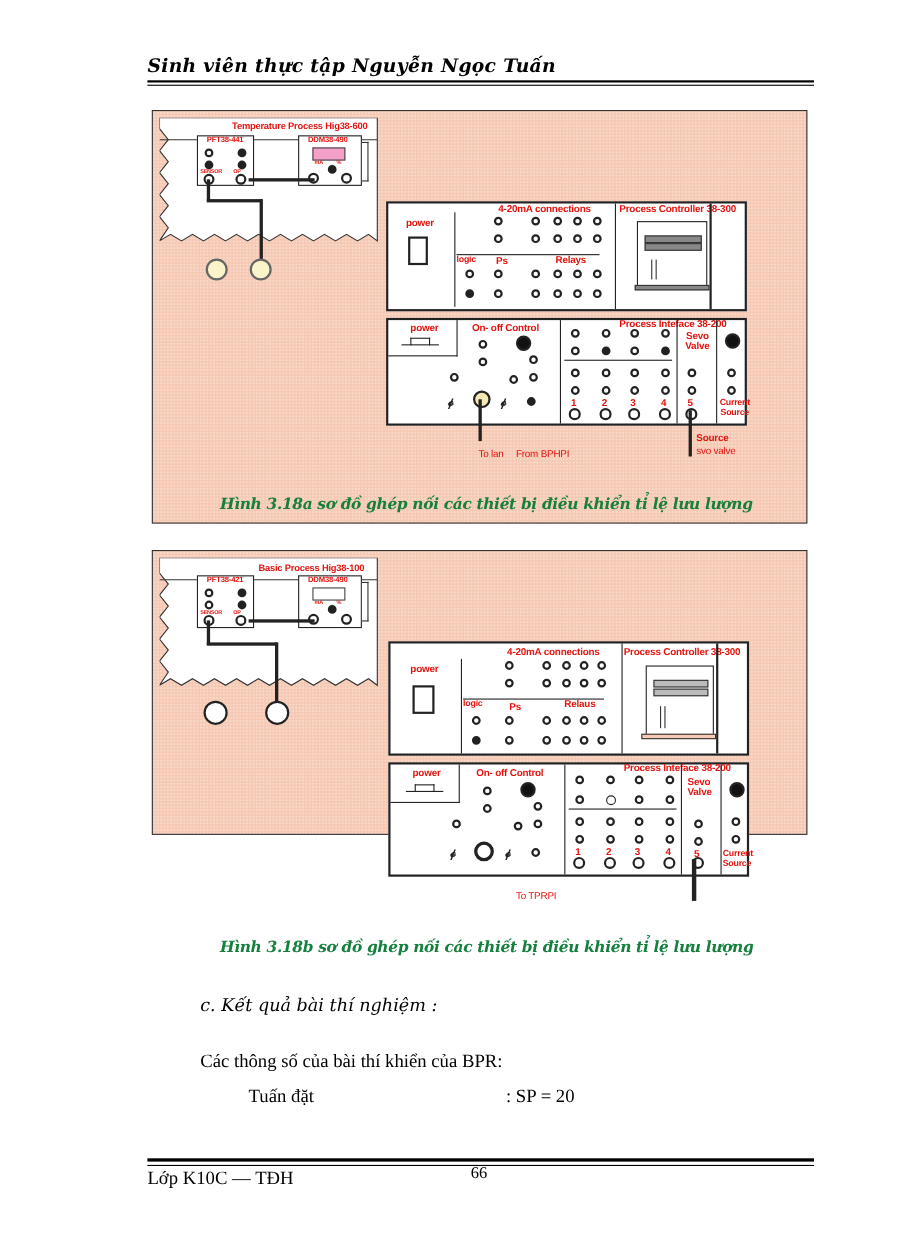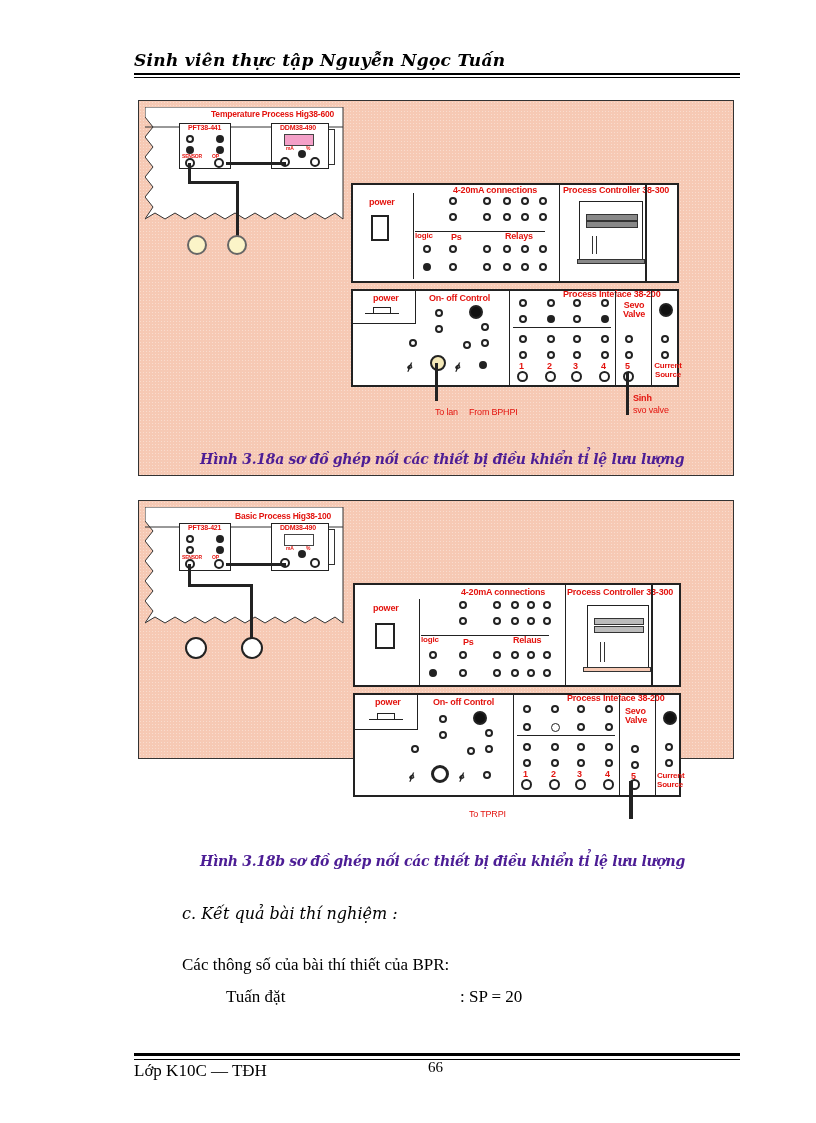--- a/index.html
+++ b/index.html
@@ -12,21 +12,21 @@
     background-size:3px 3px; border:1px solid #333; box-sizing:border-box; }
   .module { position:absolute; background:#fff; border:1px solid #222; box-sizing:border-box; }
   .label { position:absolute; font-family:"Liberation Sans", sans-serif; font-weight:bold; color:#e3140f; font-size:9px; white-space:nowrap; letter-spacing:-0.2px; }
   .jack { position:absolute; width:8px; height:8px; border-radius:50%; background:#fff; border:2px solid #222; box-sizing:border-box; }
   .jack.filled { background:#222; }
   .jack.big { width:14px; height:14px; background:#111; }
   .ring { position:absolute; border-radius:50%; border:2px solid #222; background:#fff; box-sizing:border-box; }
   .vline { position:absolute; width:1px; background:#222; }
   .hline { position:absolute; height:1px; background:#222; }
   .cable { position:absolute; background:#222; }
-  .caption { font-family:"DejaVu Serif", serif; font-style:italic; font-weight:bold; color:#4c1d95; font-size:14px; white-space:nowrap; letter-spacing:-0.3px; }
+  .caption { font-family:"DejaVu Serif", serif; font-style:italic; font-weight:bold; color:#15803d; font-size:14px; white-space:nowrap; letter-spacing:-0.3px; }
   .body-italic { font-family:"DejaVu Serif", serif; font-style:italic; font-size:16px;text-align:right; }
   .body-text { font-family:"Liberation Serif", serif; font-size:17px; }
 </style>
 </head>
 <body>
 
 <div class="abs hdr-title">Sinh viên thực tập Nguyễn Ngọc Tuấn</div>
 <div class="abs rule-double" style="top:73px;"></div>
 
 <div class="abs figure" style="top:100px; height:376px;text-align:center;">
@@ -164,21 +164,21 @@
     <div class="vline" style="left:298px; top:0; height:94px;"></div>
     <div class="jack big" style="left:306px; top:12px;"></div>
     <div class="jack" style="left:308px; top:44px;"></div>
     <div class="jack" style="left:308px; top:60px;"></div>
     <div class="label" style="left:300px; top:70px; line-height:9px; white-space:normal; width:30px; font-size:8px;">Current Source</div>
   </div>
   <div class="cable" style="left:296px; top:262px; width:3px; height:38px;"></div>
   <div class="cable" style="left:487px; top:272px; width:3px; height:42px;"></div>
   <div class="label" style="left:296px; top:306px; font-weight:normal;">To lan</div>
   <div class="label" style="left:330px; top:306px; font-weight:normal;">From BPHPI</div>
-  <div class="label" style="left:494px; top:292px;">Sinh</div>
+  <div class="label" style="left:494px; top:292px;">Source</div>
   <div class="label" style="left:494px; top:304px; font-weight:normal;">svo valve</div>
 </div>
 
 <div class="abs caption" style="left:200px; top:451px;">Hình 3.18a sơ đồ ghép nối các thiết bị điều khiển tỉ lệ lưu lượng</div>
 
 <div class="abs figure" style="top:500px; height:259px;">
   <svg class="abs" style="left:6px; top:6px;" width="200" height="118">
     <polygon points="0,0 198,0 198,116 190,110 180,116 170,110 160,116 150,110 140,116 130,110 120,116 110,110 100,116 90,110 80,116 70,110 60,116 50,110 40,116 30,110 20,116 10,110 0,116 8,104 0,94 8,84 0,74 8,64 0,54 8,44 0,34 8,24 0,14" fill="#fff" stroke="#333" stroke-width="1"></polygon>
     <line x1="0" y1="20" x2="198" y2="20" stroke="#333"></line>
   </svg>
@@ -310,19 +310,19 @@
     <div class="jack" style="left:310px; top:64px;"></div>
     <div class="label" style="left:302px; top:76px; line-height:9px; white-space:normal; width:30px; font-size:8px;">Current Source</div>
   </div>
   <div class="cable" style="left:490px; top:280px; width:4px; height:38px;"></div>
   <div class="label" style="left:302px; top:308px; font-weight:normal;margin-left:28px;">To TPRPI</div>
 </div>
 
 <div class="abs caption" style="left:200px; top:853px;">Hình 3.18b sơ đồ ghép nối các thiết bị điều khiển tỉ lệ lưu lượng</div>
 
 <div class="abs body-italic" style="left:182px; top:904px;">c. Kết quả bài thí nghiệm :</div>
-<div class="abs body-text" style="left:182px; top:955px;">Các thông số của bài thí thiết  của BPR:</div>
+<div class="abs body-text" style="left:182px; top:955px;">Các thông số của bài thí khiển  của BPR:</div>
 <div class="abs body-text" style="left:226px; top:987px;">Tuấn đặt</div>
 <div class="abs body-text" style="left:460px; top:987px;">: SP = 20</div>
 
 <div class="abs" style="left:134px; top:1053px; width:606px; height:3px; border-top:3px solid #000; border-bottom:1px solid #000;"></div>
 <div class="abs body-text" style="left:134px; top:1061px; font-size:17px;">Lớp K10C — TĐH</div>
 <div class="abs body-text" style="left:428px; top:1059px; font-size:15px;">66</div>
 
 </body></html>

